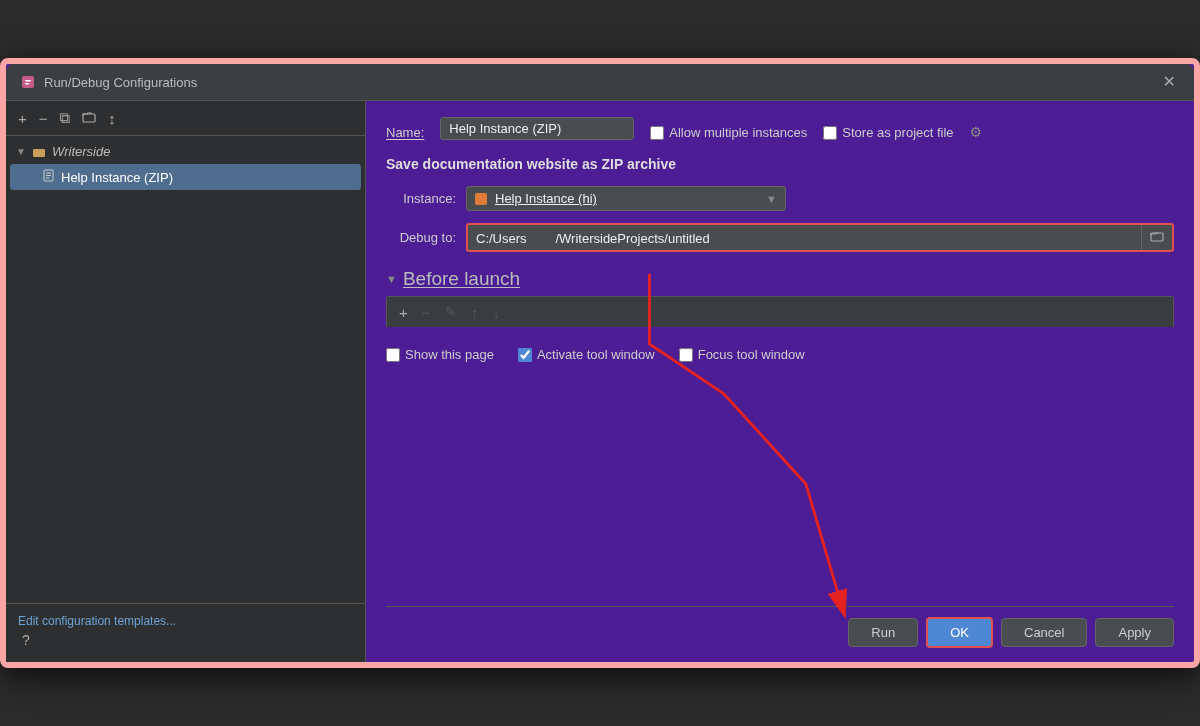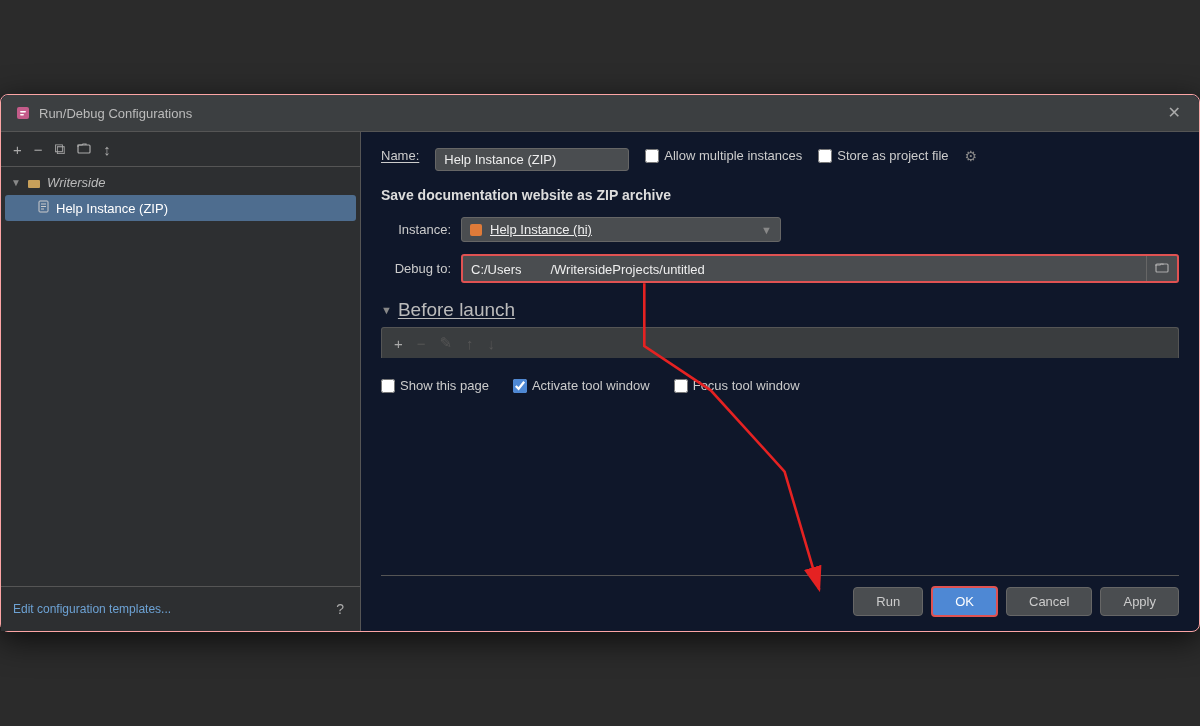--- a/index.html
+++ b/index.html
@@ -8,23 +8,23 @@
       font-family: 'Segoe UI', Arial, sans-serif;
       font-size: 13px;
       color: #ccc;
       display: flex;
       align-items: center;
       justify-content: center;
       min-height: 100vh;
     }
     .dialog {
       width: 1200px;
-      height: 538px;
-      background: #0f172a;
-      border: 1px solid #fca5a5;
+      height: 610px;
+      background: #4c1d95;
+      border: 6px solid #fca5a5;
       border-radius: 8px;
       display: flex;
       flex-direction: column;
       position: relative;
       box-shadow: 0 8px 32px rgba(0,0,0,0.7);
     }
     .title-bar {
       display: flex;
       align-items: center;
       justify-content: space-between;
@@ -151,21 +151,21 @@
     
     .right-panel {
       flex: 1;
       display: flex;
       flex-direction: column;
       padding: 16px 20px 10px 20px;
       overflow-y: auto;
     }
     .config-header {
       display: flex;
-      align-items: flex-start;
+      align-items: flex-end;
       gap: 16px;
       margin-bottom: 16px;
       flex-wrap: wrap;
     }
     .name-label {
       color: #ccc;
       text-decoration: underline;
       text-underline-offset: 2px;
     }
     .name-input {
@@ -350,22 +350,23 @@
       background: #4a4d50;
       color: #ccc;
     }
     .action-btn.primary {
       background: #4e88d4;
       border: 2px solid #e05252;
       color: #fff;
     }
     .left-footer-row {
       display: flex;
-      align-items: center;
+      align-items: flex-start;
       justify-content: space-between;
+      flex-direction: column;
     }
     
     .annotation-overlay {
       position: absolute;
       top: 0; left: 0;
       width: 100%; height: 100%;
       pointer-events: none;
       z-index: 10;
     }
   </style>

